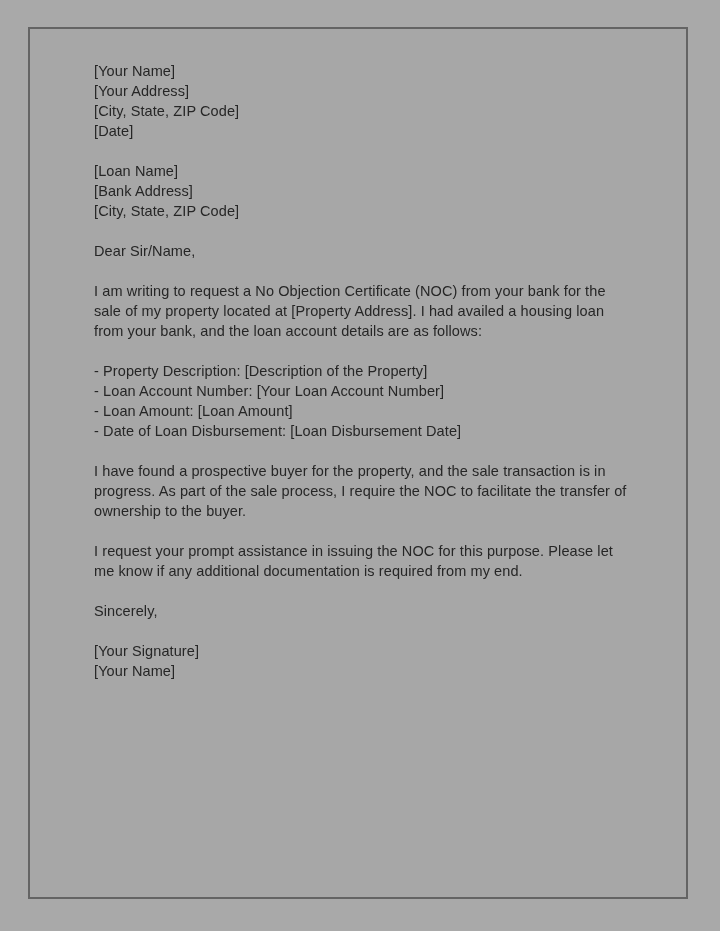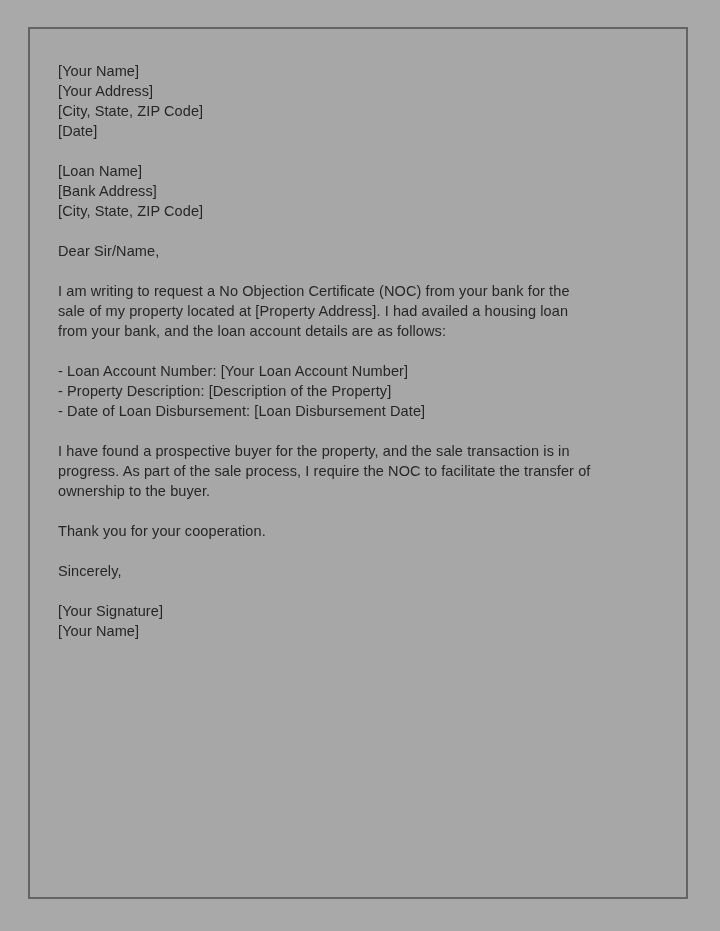--- a/index.html
+++ b/index.html
@@ -32,20 +32,21 @@
     color: #262626;
     font-size: 14.5px;
     line-height: 20px;
     letter-spacing: 0.1px;
   }
   .block {
     margin: 0 0 20px 0;
   }
   .line {
     white-space: nowrap;
+    margin-left: 36px;
   }
 </style>
 </head>
 <body>
 
 <div class="frame"></div>
 
 <div class="content">
 
   <div class="block">
@@ -66,35 +67,37 @@
     <div class="line">Dear Sir/Name,</div>
   </div>
 
   <div class="block">
     <div class="line">I am writing to request a No Objection Certificate (NOC) from your bank for the</div>
     <div class="line">sale of my property located at [Property Address]. I had availed a housing loan</div>
     <div class="line">from your bank, and the loan account details are as follows:</div>
   </div>
 
   <div class="block">
+    <div class="line">- Property Description: [Description of the Property]</div>
     <div class="line">- Loan Account Number: [Your Loan Account Number]</div>
-    <div class="line">- Property Description: [Description of the Property]</div>
+    <div class="line">- Loan Amount: [Loan Amount]</div>
     <div class="line">- Date of Loan Disbursement: [Loan Disbursement Date]</div>
   </div>
 
   <div class="block">
     <div class="line">I have found a prospective buyer for the property, and the sale transaction is in</div>
     <div class="line">progress. As part of the sale process, I require the NOC to facilitate the transfer of</div>
     <div class="line">ownership to the buyer.</div>
   </div>
 
+  <div class="block">
+    <div class="line">I request your prompt assistance in issuing the NOC for this purpose. Please let</div>
+    <div class="line">me know if any additional documentation is required from my end.</div>
+  </div>
 
-  <div class="block">
-    <div class="line">Thank you for your cooperation.</div>
-  </div>
 
   <div class="block">
     <div class="line">Sincerely,</div>
   </div>
 
   <div class="block">
     <div class="line">[Your Signature]</div>
     <div class="line">[Your Name]</div>
   </div>
 

